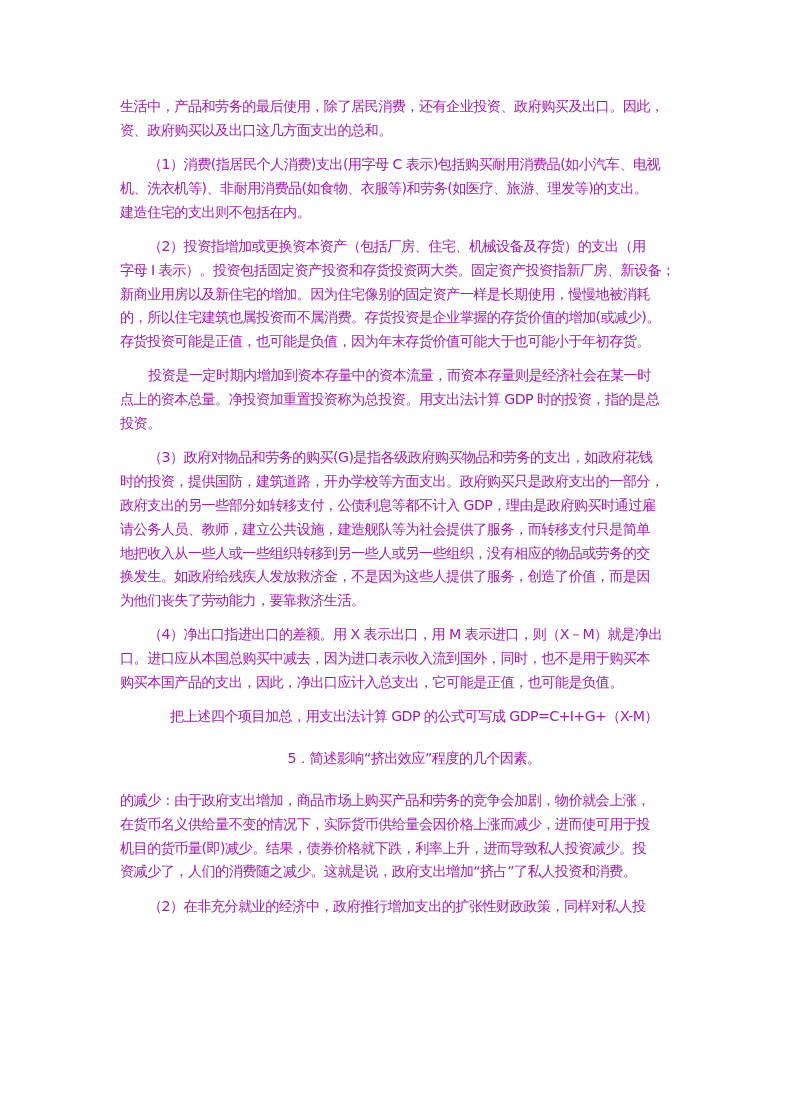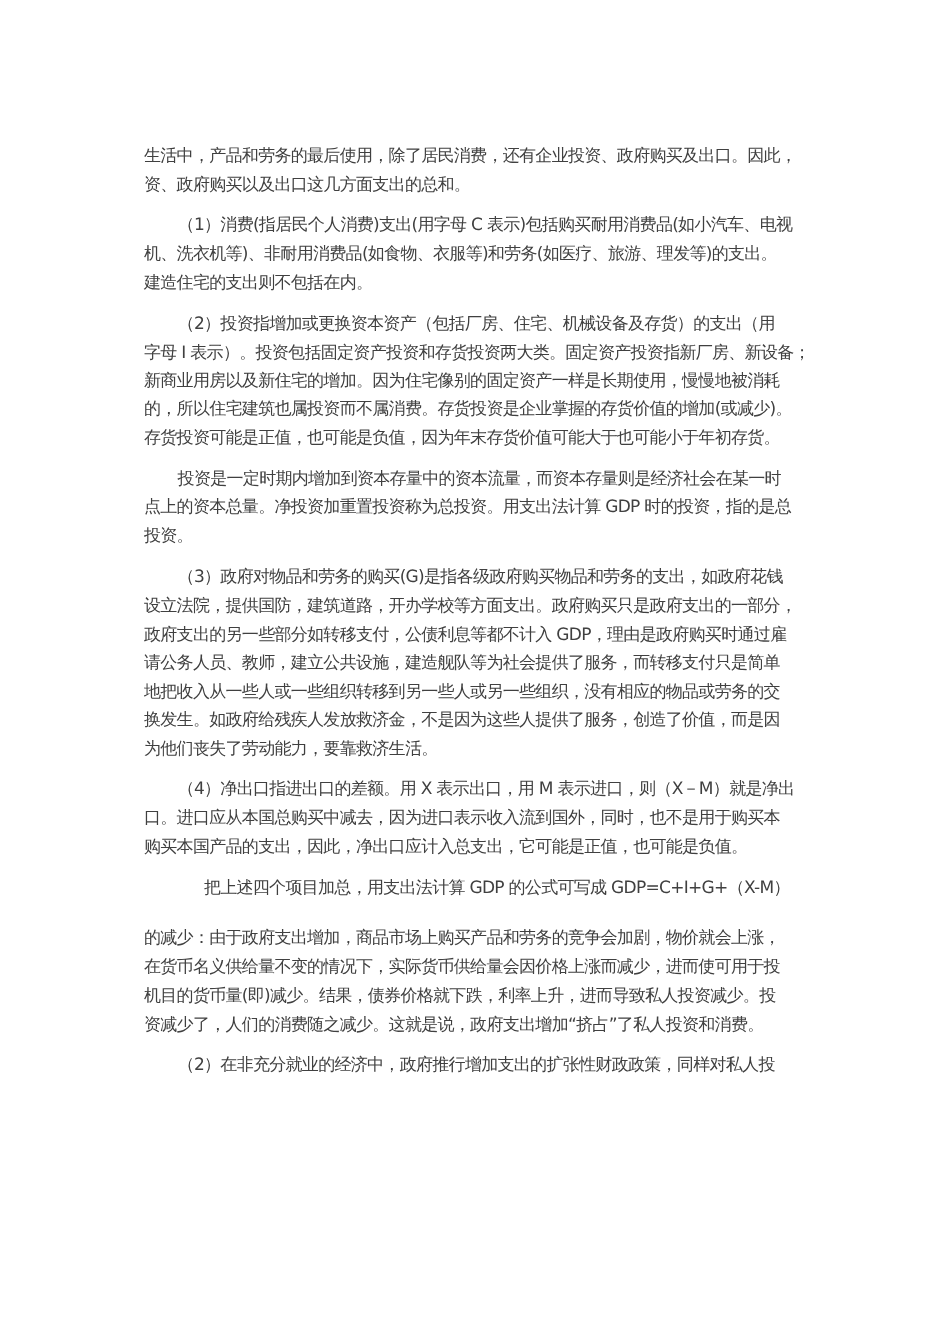--- a/index.html
+++ b/index.html
@@ -1,22 +1,21 @@
 <!DOCTYPE html>
 <html><head>
 <meta charset="utf-8">
 <style>
   html, body { margin: 0; padding: 0; background: #ffffff; }
   body { width: 790px; height: 1119px; position: relative; overflow: hidden; }
   .page {
     position: absolute; left: 120px; top: 95px; width: 560px;
     font-family: "DejaVu Sans", "Liberation Sans", sans-serif;
-    font-size: 14.2px; color: #404040; line-height: 23.8px;
+    font-size: 14.2px; color: #a21caf; line-height: 23.8px;
     letter-spacing: -0.6px;
-    margin-top: 24px;
   }
   .para { margin: 0 0 10.5px 0; white-space: nowrap; }
   .para .line { display: block; }
   .indent { padding-left: 28px; }
   .gap-lg { margin-bottom: 18px; text-align: center; }
 </style>
 </head>
 <body>
 
 <div class="page">
@@ -41,38 +40,41 @@
   </div>
 
   <div class="para">
     <span class="line indent">投资是一定时期内增加到资本存量中的资本流量，而资本存量则是经济社会在某一时</span>
     <span class="line">点上的资本总量。净投资加重置投资称为总投资。用支出法计算 GDP 时的投资，指的是总</span>
     <span class="line">投资。</span>
   </div>
 
   <div class="para">
     <span class="line indent">（3）政府对物品和劳务的购买(G)是指各级政府购买物品和劳务的支出，如政府花钱</span>
-    <span class="line">设立法院，提供国防，建筑道路，开办学校等方面支出。政府购买只是政府支出的一部分，</span>
+    <span class="line">时的投资，提供国防，建筑道路，开办学校等方面支出。政府购买只是政府支出的一部分，</span>
     <span class="line">政府支出的另一些部分如转移支付，公债利息等都不计入 GDP，理由是政府购买时通过雇</span>
     <span class="line">请公务人员、教师，建立公共设施，建造舰队等为社会提供了服务，而转移支付只是简单</span>
     <span class="line">地把收入从一些人或一些组织转移到另一些人或另一些组织，没有相应的物品或劳务的交</span>
     <span class="line">换发生。如政府给残疾人发放救济金，不是因为这些人提供了服务，创造了价值，而是因</span>
     <span class="line">为他们丧失了劳动能力，要靠救济生活。</span>
   </div>
 
   <div class="para">
     <span class="line indent">（4）净出口指进出口的差额。用 X 表示出口，用 M 表示进口，则（X－M）就是净出</span>
     <span class="line">口。进口应从本国总购买中减去，因为进口表示收入流到国外，同时，也不是用于购买本</span>
     <span class="line">购买本国产品的支出，因此，净出口应计入总支出，它可能是正值，也可能是负值。</span>
   </div>
 
   <div class="para gap-lg">
     <span class="line indent">把上述四个项目加总，用支出法计算 GDP 的公式可写成 GDP=C+I+G+（X-M）</span>
   </div>
 
+  <div class="para gap-lg">
+    <span class="line indent">5．简述影响“挤出效应”程度的几个因素。</span>
+  </div>
 
 
   <div class="para">
     <span class="line">的减少：由于政府支出增加，商品市场上购买产品和劳务的竞争会加剧，物价就会上涨，</span>
     <span class="line">在货币名义供给量不变的情况下，实际货币供给量会因价格上涨而减少，进而使可用于投</span>
     <span class="line">机目的货币量(即)减少。结果，债券价格就下跌，利率上升，进而导致私人投资减少。投</span>
     <span class="line">资减少了，人们的消费随之减少。这就是说，政府支出增加“挤占”了私人投资和消费。</span>
   </div>
 
   <div class="para">

